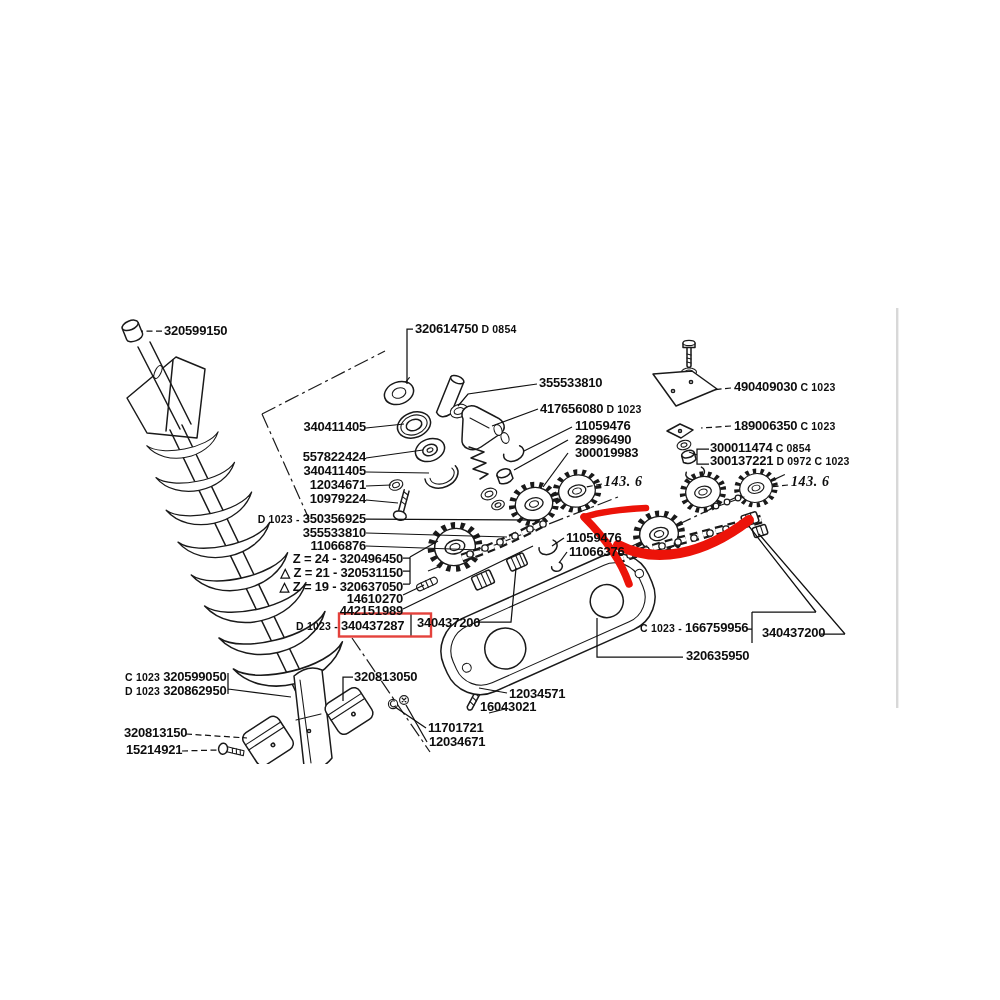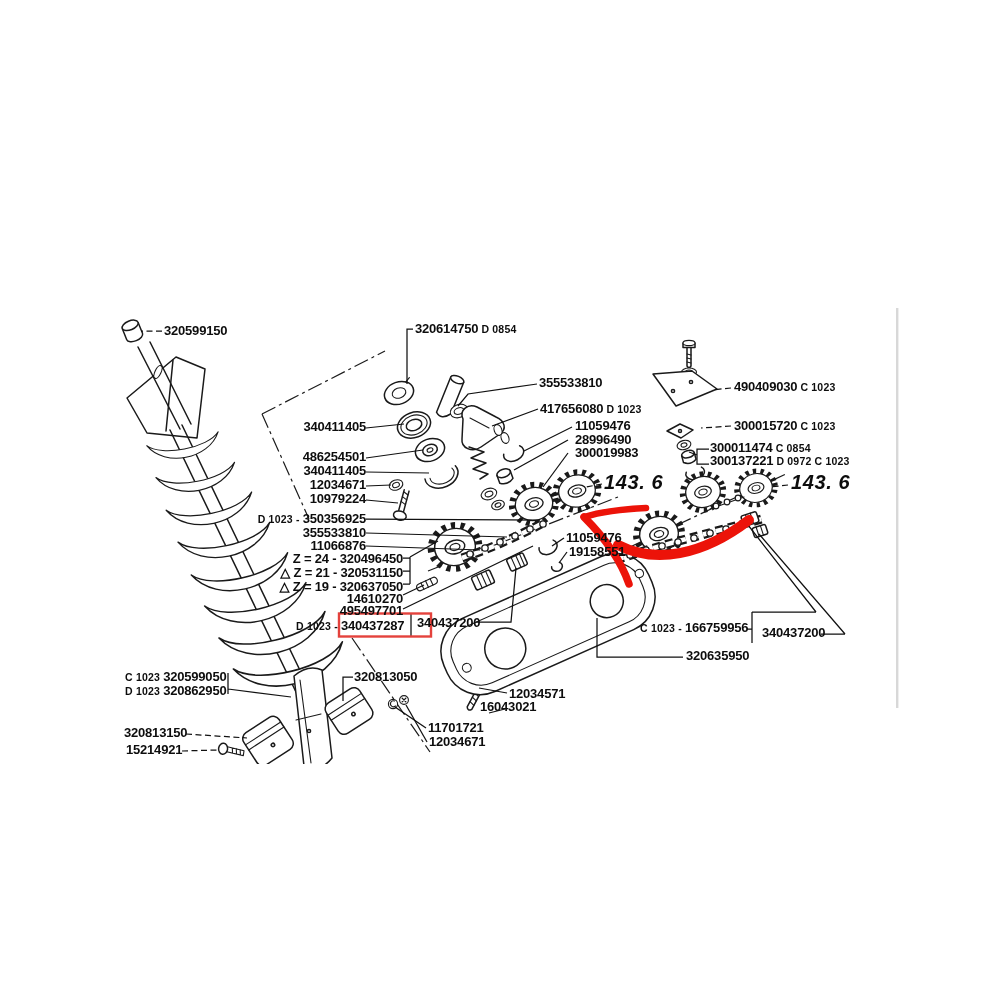--- a/index.html
+++ b/index.html
@@ -3,21 +3,21 @@
 <meta charset="utf-8">
 <style>
   html,body{margin:0;padding:0;background:#fff;}
   #stage{position:relative;width:1000px;height:764px;background:#fff;overflow:hidden;
          font-family:"Liberation Sans",sans-serif;}
   #art{position:absolute;left:0;top:0;}
   .lbl{position:absolute;white-space:nowrap;font:bold 13px/14px "Liberation Sans",sans-serif;
        color:#0d0d0d;letter-spacing:-0.2px;}
   .ra{text-align:right;}
   .sm{font-size:10.5px;letter-spacing:0.2px;text-align:center;}
-  .it{font-family:Liberation Sans, sans-serif;font-style:italic;font-weight:bold;font-size:20px;
+  .it{font-family:Liberation Serif, serif;font-style:italic;font-weight:bold;font-size:14px;
       letter-spacing:0.6px;}
   svg .k{stroke:#1a1a1a;fill:none;stroke-width:1.5;stroke-linecap:round;stroke-linejoin:round;}
   svg .w{stroke:#1a1a1a;fill:#ffffff;stroke-width:1.5;stroke-linejoin:round;}
   svg .thin{stroke-width:1.1;}
   svg .lead{stroke:#111;fill:none;stroke-width:1.25;}
   svg .leadd{stroke:#111;fill:none;stroke-width:1.25;stroke-dasharray:6 3.5;}
   svg .dd{stroke:#1c1c1c;fill:none;stroke-width:1.2;stroke-dasharray:15 4 3 4;}
   svg .red{stroke:#ec1309;fill:none;stroke-linecap:round;}
 </style>
 </head>
@@ -311,41 +311,41 @@
 
 <div class="lbl" style="left:164px;top:324px"><span>320599150</span></div>
 <div class="lbl" style="left:415px;top:322px"><span>320614750</span><span class="sm"> D 0854</span></div>
 <div class="lbl" style="left:539px;top:376px"><span>355533810</span></div>
 <div class="lbl" style="left:540px;top:402px"><span>417656080</span><span class="sm"> D 1023</span></div>
 <div class="lbl" style="left:575px;top:419px"><span>11059476</span></div>
 <div class="lbl" style="left:575px;top:433px"><span>28996490</span></div>
 <div class="lbl" style="left:575px;top:446px"><span>300019983</span></div>
 <div class="lbl it" style="left:604px;top:475px"><span>143. 6</span></div>
 <div class="lbl" style="left:734px;top:380px"><span>490409030</span><span class="sm"> C 1023</span></div>
-<div class="lbl" style="left:734px;top:419px"><span>300015720</span><span class="sm"> C 1023</span></div>
+<div class="lbl" style="left:734px;top:419px"><span>189006350</span><span class="sm"> C 1023</span></div>
 <div class="lbl" style="left:710px;top:441px"><span>300011474</span><span class="sm"> C 0854</span></div>
 <div class="lbl" style="left:710px;top:454px"><span>300137221</span><span class="sm"> D 0972 C 1023</span></div>
 <div class="lbl it" style="left:791px;top:475px"><span>143. 6</span></div>
 <div class="lbl ra" style="right:634px;top:420px"><span>340411405</span></div>
-<div class="lbl ra" style="right:634px;top:450px"><span>486254501</span></div>
+<div class="lbl ra" style="right:634px;top:450px"><span>557822424</span></div>
 <div class="lbl ra" style="right:634px;top:464px"><span>340411405</span></div>
 <div class="lbl ra" style="right:634px;top:478px"><span>12034671</span></div>
 <div class="lbl ra" style="right:634px;top:492px"><span>10979224</span></div>
 <div class="lbl ra" style="right:634px;top:512px"><span class="sm">D 1023 - </span><span>350356925</span></div>
 <div class="lbl ra" style="right:634px;top:526px"><span>355533810</span></div>
 <div class="lbl ra" style="right:634px;top:539px"><span>11066876</span></div>
 <div class="lbl ra" style="right:597px;top:552px"><span>Z = 24 - 320496450</span></div>
 <div class="lbl ra" style="right:597px;top:566px"><span>△ Z = 21 - 320531150</span></div>
 <div class="lbl ra" style="right:597px;top:580px"><span>△ Z = 19 - 320637050</span></div>
 <div class="lbl ra" style="right:597px;top:592px"><span>14610270</span></div>
-<div class="lbl ra" style="right:597px;top:604px"><span>495497701</span></div>
+<div class="lbl ra" style="right:597px;top:604px"><span>442151989</span></div>
 <div class="lbl" style="left:296px;top:619px"><span class="sm">D 1023 - </span><span>340437287</span></div>
 <div class="lbl" style="left:417px;top:616px"><span>340437200</span></div>
 <div class="lbl" style="left:566px;top:531px"><span>11059476</span></div>
-<div class="lbl" style="left:569px;top:545px"><span>19158551</span></div>
+<div class="lbl" style="left:569px;top:545px"><span>11066376</span></div>
 <div class="lbl" style="left:640px;top:621px"><span class="sm">C 1023 - </span><span>166759956</span></div>
 <div class="lbl" style="left:762px;top:626px"><span>340437200</span></div>
 <div class="lbl" style="left:686px;top:649px"><span>320635950</span></div>
 <div class="lbl" style="left:125px;top:670px"><span class="sm">C 1023 </span><span>320599050</span></div>
 <div class="lbl" style="left:125px;top:684px"><span class="sm">D 1023 </span><span>320862950</span></div>
 <div class="lbl" style="left:354px;top:670px"><span>320813050</span></div>
 <div class="lbl" style="left:124px;top:726px"><span>320813150</span></div>
 <div class="lbl" style="left:126px;top:743px"><span>15214921</span></div>
 <div class="lbl" style="left:428px;top:721px"><span>11701721</span></div>
 <div class="lbl" style="left:429px;top:735px"><span>12034671</span></div>

